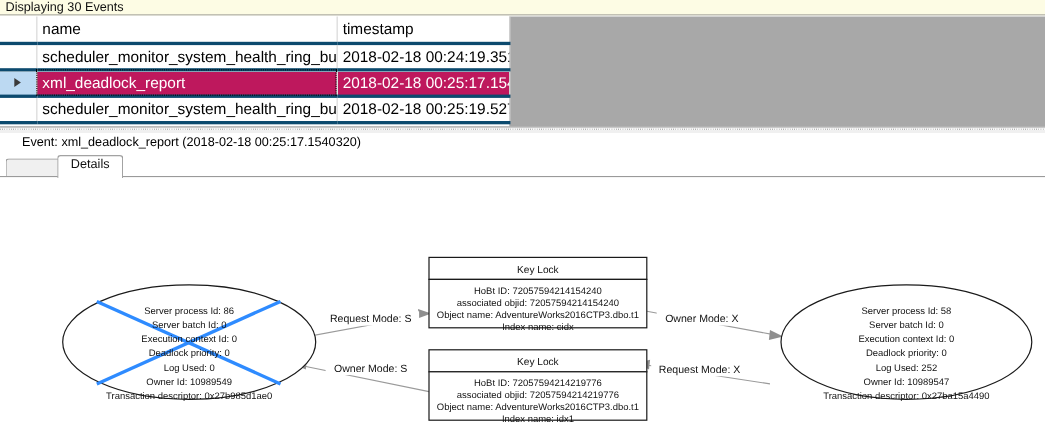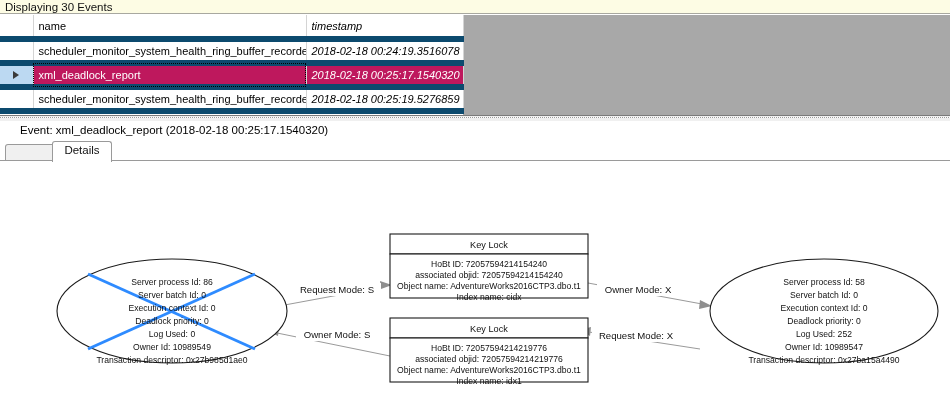--- a/index.html
+++ b/index.html
@@ -30,32 +30,32 @@
   .grid-bg-gray{
     position:absolute;left:463px;top:0;width:487px;height:100px;
     background:#a8a8a8;
   }
   .grid-table{
     position:relative;border-collapse:collapse;table-layout:fixed;
     width:463px;
   }
   .grid-table td,.grid-table th{
     border-right:1px solid #d4d4d4;
-    border-bottom:6px solid #0c4a6e;
+    border-bottom:3px solid #0c4a6e;
     height:24px;
     padding:0 0 0 5px;
-    font-weight:normal;font-size:11px;
+    font-weight:normal;font-size:14px;
     text-align:left;vertical-align:middle;
     white-space:nowrap;overflow:hidden;
     background:#ffffff;
     box-sizing:border-box;
   }
   .col-sel{width:33px;padding:0 !important;}
   .col-name{width:273px;}
-  .col-ts{width:157px;font-style:italic;}
+  .col-ts{width:157px;}
   .hdr td{background:#ffffff;color:#000;}
   tr.selected td{background:#be185d;color:#ffffff;}
   tr.selected td.col-sel{background:#bcd9f2;}
   tr.selected td.cellsel{
     outline:1px dotted #000;outline-offset:-1px;
   }
   .arrow-marker{
     display:block;width:0;height:0;margin:0 auto;
     border-left:6px solid #3a3a3a;
     border-top:4px solid transparent;

